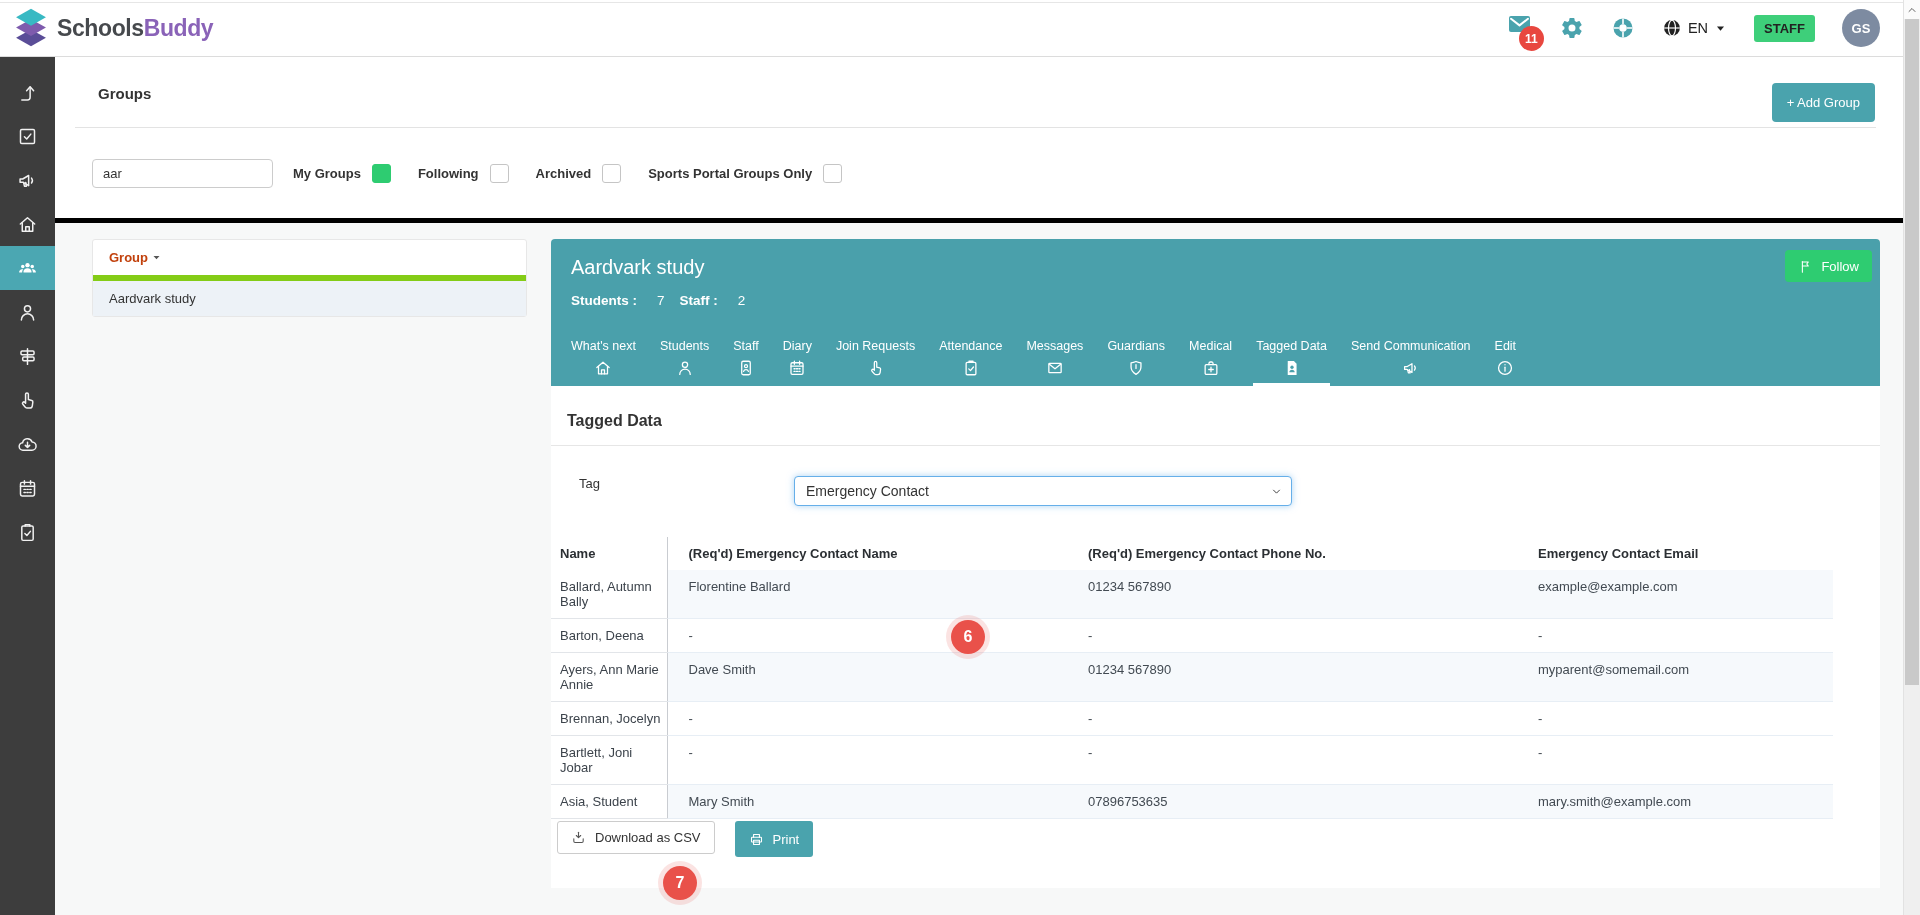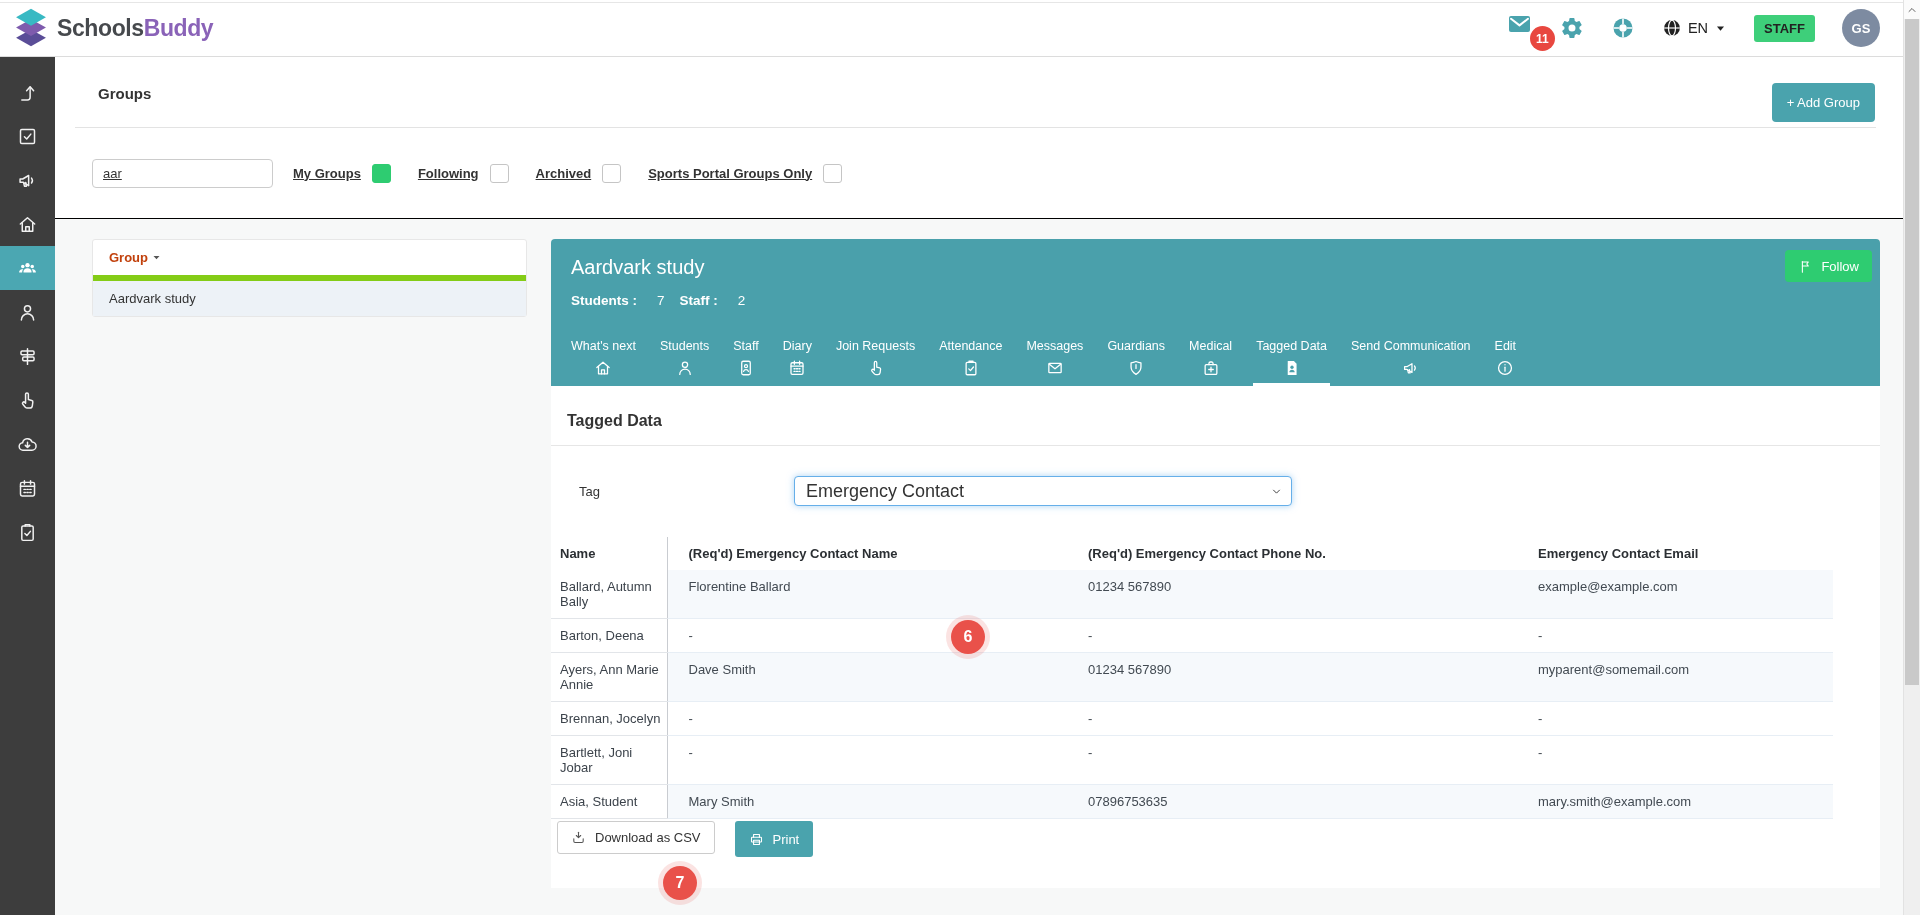--- a/index.html
+++ b/index.html
@@ -13,21 +13,21 @@
             padding:0 40px 0 12px; z-index:30; }
   .top-edge { position:absolute; left:0; top:2px; width:1903px; height:1px; background:#e6e6e6; z-index:35; }
   .brand { display:flex; align-items:center; gap:7px; cursor:pointer; }
   .brand-text { font-size:23px; font-weight:bold; color:#46494d; letter-spacing:-0.4px; }
   .brand-text .buddy { color:#8a63b8; }
   .topbar-right { display:flex; align-items:center; gap:27px; }
   .icon-btn { position:relative; cursor:pointer; color:#4aa3ad; }
   .icon-btn svg { width:24px; height:24px; }
   .mail-btn { margin-top:-8px; }
   .mail-btn svg { width:27px; height:24px; }
-  .badge { position:absolute; left:24px; top:14px; min-width:25px; height:25px; border-radius:13px;
+  .badge { position:absolute; left:13px; top:14px; min-width:25px; height:25px; border-radius:13px;
            background:#e8473f; color:#fff; font-size:12px; font-weight:bold; display:flex;
            align-items:center; justify-content:center; padding:0 5px; }
   .lang { display:flex; align-items:center; gap:6px; font-size:14.5px; color:#222; cursor:pointer; }
   .lang .globe svg { width:20px; height:20px; color:#222; }
   .lang .caret svg { width:13px; height:13px; color:#222; }
   .staff-badge { background:#3ecf7a; color:#222; font-weight:bold; font-size:13px; padding:6px 10px; border-radius:3px; }
   .avatar { width:38px; height:38px; border-radius:50%; background:#7d8ba1; color:#fff; font-weight:bold;
             font-size:13px; display:flex; align-items:center; justify-content:center; cursor:pointer; }
 
   
@@ -38,21 +38,21 @@
   .scroll-thumb { position:absolute; left:1px; right:1px; top:19px; height:666px; background:#c9c9c9; }
 
   
   .sidenav { position:absolute; left:0; top:57px; width:55px; height:858px; background:#3d3d3d; padding-top:13px; z-index:20; }
   .side-item { height:44px; display:flex; align-items:center; justify-content:center; color:#f1f1f1; cursor:pointer; }
   .side-item svg { width:21px; height:21px; }
   .side-item.active { background:#4ba7b2; color:#fff; }
 
   
   .main { position:absolute; left:55px; top:57px; width:1848px; height:858px; }
-  .page-head { background:#fff; border-bottom:1px solid #000000;text-decoration:underline; }
+  .page-head { background:#fff; border-bottom:5px solid #000000; }
   .head-top { height:71px; position:relative; }
   .head-top::after { content:""; position:absolute; left:20px; right:27px; bottom:0; height:1px; background:#e3e3e3; }
   .page-title { position:absolute; left:43px; top:28px; font-size:15px; font-weight:bold; color:#333; }
   .add-group-btn { position:absolute; right:28px; top:26px; height:39px; background:#4aa3ad; color:#fff;
                    font-size:13px; border:none; border-radius:4px; padding:0 15px; display:flex; align-items:center;
                    cursor:pointer; font-family:inherit; }
   .filter-row { height:90px; display:flex; align-items:center; padding-left:37px; gap:20px; }
   .search-input { width:181px; height:29px; border:1px solid #ccc; border-radius:4px; padding:0 10px;
                   font-size:13px; color:#333; font-family:inherit; outline:none; }
   .filter-items { display:flex; align-items:center; gap:27px; }
@@ -79,25 +79,25 @@
   .stat { display:flex; gap:20px; }
   .stat-label { font-weight:bold; }
   .tabs { position:absolute; left:20px; bottom:0; display:flex; gap:24px; align-items:flex-start; }
   .tab { display:flex; flex-direction:column; align-items:center; gap:6px; padding-bottom:9px; position:relative; cursor:pointer; }
   .tab-label { font-size:12.5px; white-space:nowrap; }
   .tab svg { width:18px; height:18px; color:#fff; }
   .tab.active::after { content:""; position:absolute; left:-3px; right:-3px; bottom:0; height:3px; background:#fff; }
 
   .panel-body { background:#fff; padding-bottom:31px; }
   .section-title { padding:26px 16px 15px; font-size:16px; font-weight:bold; color:#333; border-bottom:1px solid #e6e6e6; }
-  .tag-row { display:flex; align-items:center; padding:30px 0 0 28px; }
+  .tag-row { display:flex; padding:30px 0 0 28px; }
   .tag-label { width:215px; font-size:13px; color:#333; }
   .select-wrap { position:relative; width:498px; height:30px; border:1px solid #66afe9; border-radius:4px;
                  box-shadow:0 0 7px rgba(102,175,233,.55); background:#fff; display:flex; align-items:center;
-                 padding:0 26px 0 11px; font-size:18px; color:#333; cursor:pointer; }
+                 padding:0 26px 0 11px; font-size:14px; color:#333; cursor:pointer; }
   .select-caret { position:absolute; right:8px; top:8px; color:#333; }
   .select-caret svg { width:13px; height:13px; }
 
   .table-wrap { margin-top:31px; padding-right:47px; }
   table.data-table { width:100%; border-collapse:collapse; font-size:13px; color:#424a52; table-layout:fixed; }
   .data-table col.c-name { width:116px; } .data-table col.c-contact { width:400px; } .data-table col.c-phone { width:450px; }
   .data-table th { text-align:left; font-weight:bold; color:#2b2f33; padding:9px 8px 9px 21px; line-height:15px; vertical-align:top; }
   .data-table th.name-col { padding-left:9px; border-right:1px solid #c9ccd1; }
   .data-table td { padding:9px 8px 9px 21px; line-height:15px; vertical-align:top; border-bottom:1px solid #e7eef5; overflow:hidden; }
   .data-table td.name-cell { padding:9px 6px 9px 9px; border-right:1px solid #c9ccd1; border-bottom:1px solid #e2e5e9;

